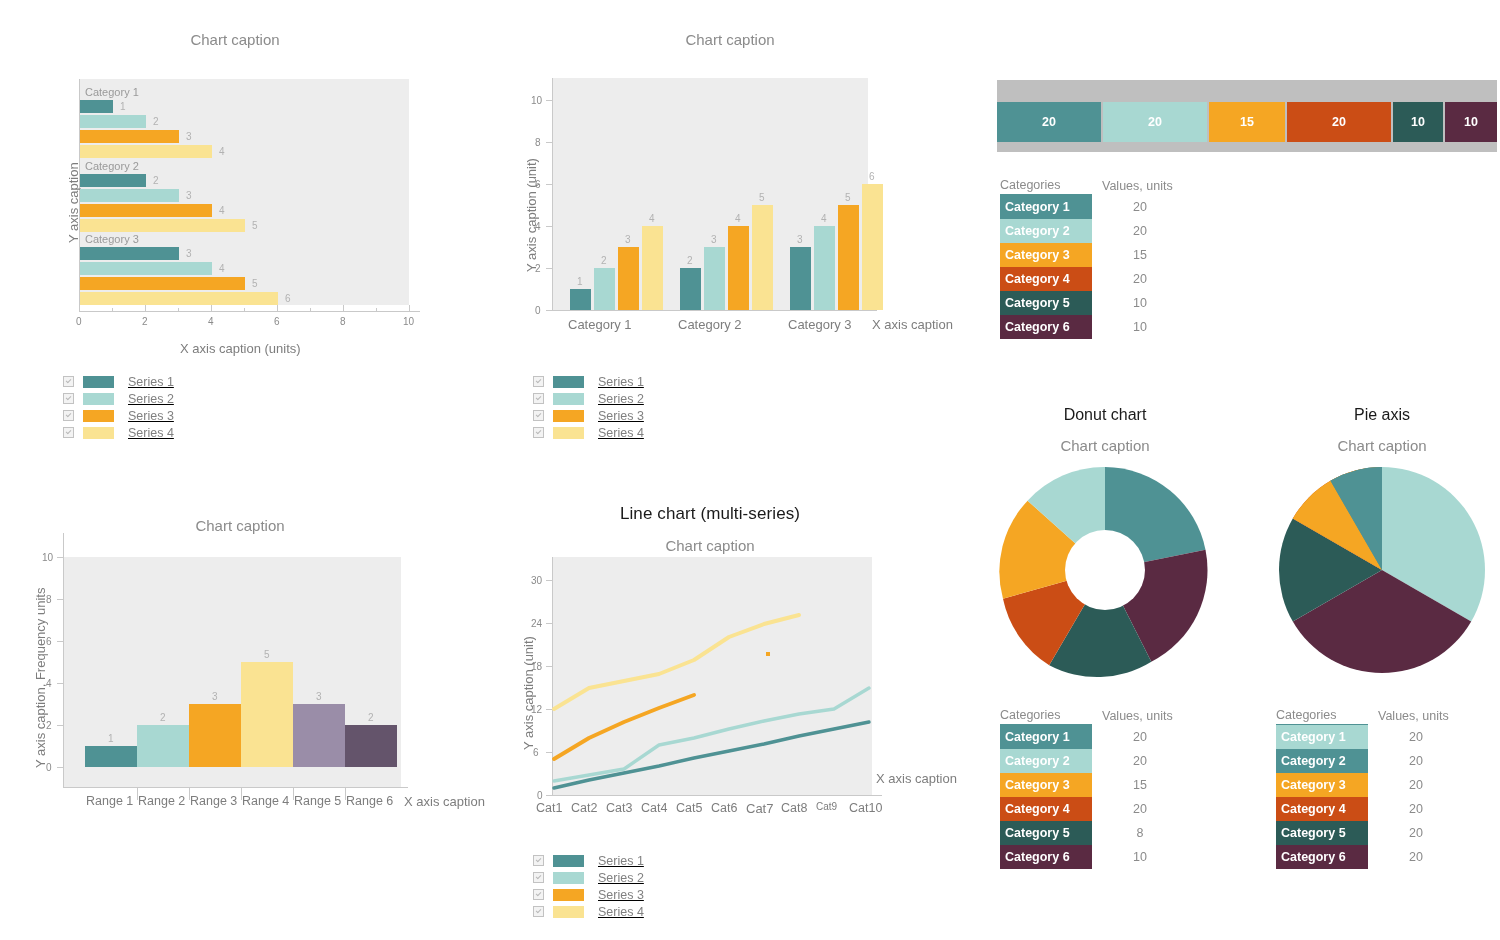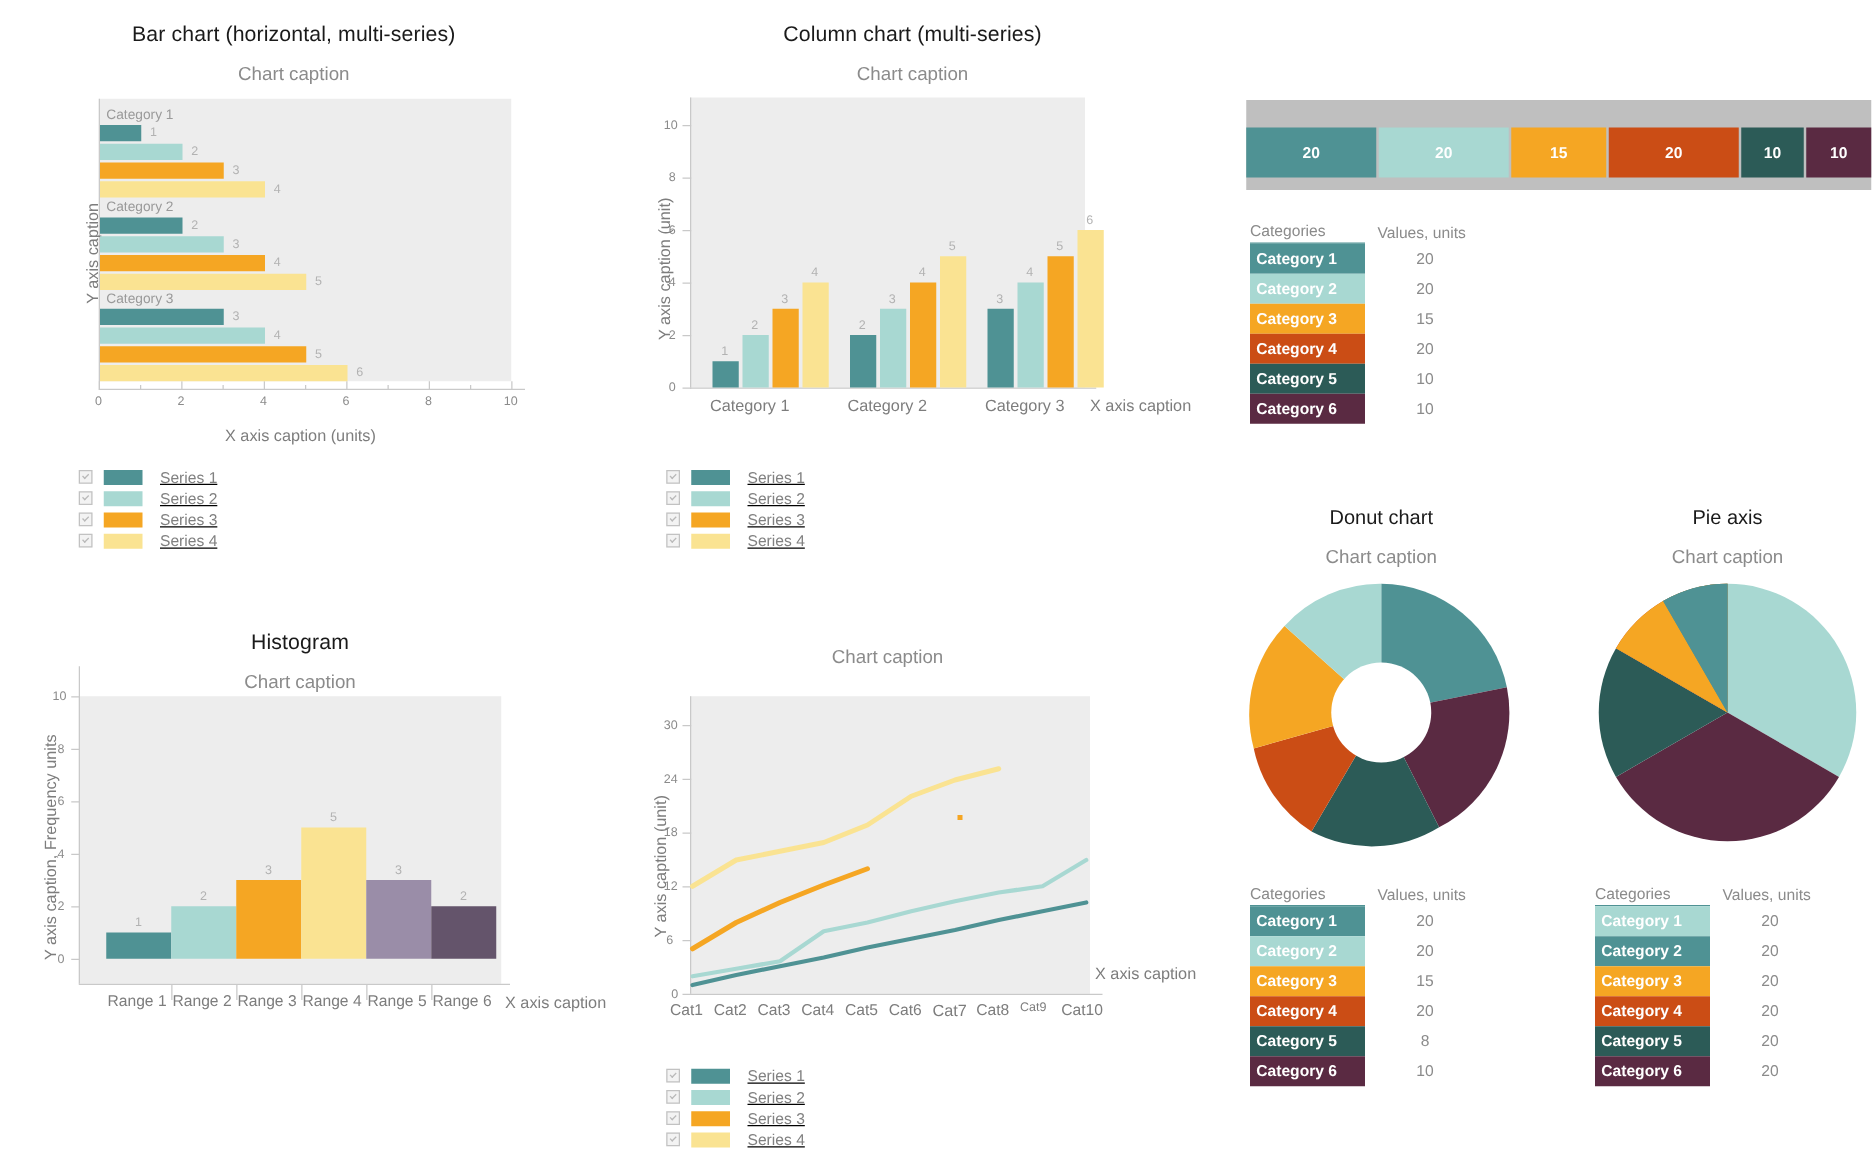--- a/index.html
+++ b/index.html
@@ -52,21 +52,20 @@
   .cat-name{width:92px;display:flex;align-items:center;padding-left:5px;
     box-sizing:border-box;color:#fff;font-size:12.5px;font-weight:bold;}
   .cat-val{width:96px;display:flex;align-items:center;justify-content:center;
     font-size:12.5px;color:#8b8b8b;}
   .pietitle{font-size:16px;color:#1a1a1a;text-align:center;}
 </style>
 </head>
 <body>
 
 <div class="panel" style="left:0;top:18px;width:470px;">
-  <div class="chart-title">Bar chart (horizontal, multi-series)</div>
   <div class="chart-caption" style="margin-top:13px;">Chart caption</div>
 </div>
 
 <div class="panel" style="left:0;top:0;width:470px;height:460px;">
 
   <div class="plot" style="left:79px;top:79px;width:330px;height:226px;"></div>
 
   <div class="axis-line" style="left:79px;top:79px;width:1px;height:232px;"></div>
 
   <div class="axis-line" style="left:79px;top:311px;width:341px;height:1px;"></div>
@@ -141,21 +140,20 @@
     <span class="lg-text">Series 3</span>
   </div>
   <div class="legend-row">
     <span class="lg-check"></span>
     <span class="lg-swatch" style="background:#FAE392;"></span>
     <span class="lg-text">Series 4</span>
   </div>
 </div>
 
 <div class="panel" style="left:490px;top:18px;width:480px;">
-  <div class="chart-title">Column chart (multi-series)</div>
   <div class="chart-caption" style="margin-top:13px;">Chart caption</div>
 </div>
 
 <div class="panel" style="left:0;top:0;width:1000px;height:460px;">
   <div class="plot" style="left:552px;top:78px;width:316px;height:232px;"></div>
   <div class="axis-line" style="left:552px;top:78px;width:1px;height:232px;"></div>
   <div class="axis-line" style="left:552px;top:310px;width:325px;height:1px;"></div>
 
   <div class="tick" style="left:546px;top:310px;width:7px;height:1px;"></div>
   <div class="tick" style="left:546px;top:268px;width:7px;height:1px;"></div>
@@ -266,21 +264,20 @@
     <div class="cat-name" style="background:#2C5B57;">Category 5</div>
     <div class="cat-val">10</div>
   </div>
   <div class="cat-row">
     <div class="cat-name" style="background:#5A2A42;">Category 6</div>
     <div class="cat-val">10</div>
   </div>
 </div>
 
 <div class="panel" style="left:20px;top:504px;width:440px;">
-  <div class="chart-title">Histogram</div>
   <div class="chart-caption" style="margin-top:13px;">Chart caption</div>
 </div>
 
 <div class="panel" style="left:0;top:460px;width:500px;height:480px;">
   <div class="plot" style="left:63px;top:97px;width:338px;height:230px;"></div>
   <div class="axis-line" style="left:63px;top:73px;width:1px;height:254px;"></div>
   <div class="axis-line" style="left:63px;top:327px;width:345px;height:1px;"></div>
 
   <div class="tick" style="left:57px;top:307px;width:7px;height:1px;"></div>
   <div class="tick" style="left:57px;top:265px;width:7px;height:1px;"></div>
@@ -320,20 +317,21 @@
   <div class="axis-caption" style="left:346px;top:334px;font-size:12.5px;">Range 6</div>
 
   <div class="tick" style="left:137px;top:328px;width:1px;height:12px;"></div>
   <div class="tick" style="left:189px;top:328px;width:1px;height:12px;"></div>
   <div class="tick" style="left:241px;top:328px;width:1px;height:12px;"></div>
   <div class="tick" style="left:293px;top:328px;width:1px;height:12px;"></div>
   <div class="tick" style="left:345px;top:328px;width:1px;height:12px;"></div>
 </div>
 
 <div class="panel" style="left:490px;top:504px;width:440px;">
+  <div class="chart-title">Line chart (multi-series)</div>
   <div class="chart-caption" style="margin-top:13px;">Chart caption</div>
 </div>
 
 <div class="panel" style="left:490px;top:460px;width:510px;height:480px;">
   <div class="plot" style="left:62px;top:97px;width:320px;height:238px;"></div>
   <div class="axis-line" style="left:62px;top:97px;width:1px;height:238px;"></div>
   <div class="axis-line" style="left:62px;top:335px;width:330px;height:1px;"></div>
 
   <div class="tick" style="left:56px;top:335px;width:7px;height:1px;"></div>
   <div class="tick" style="left:56px;top:292px;width:7px;height:1px;"></div>

